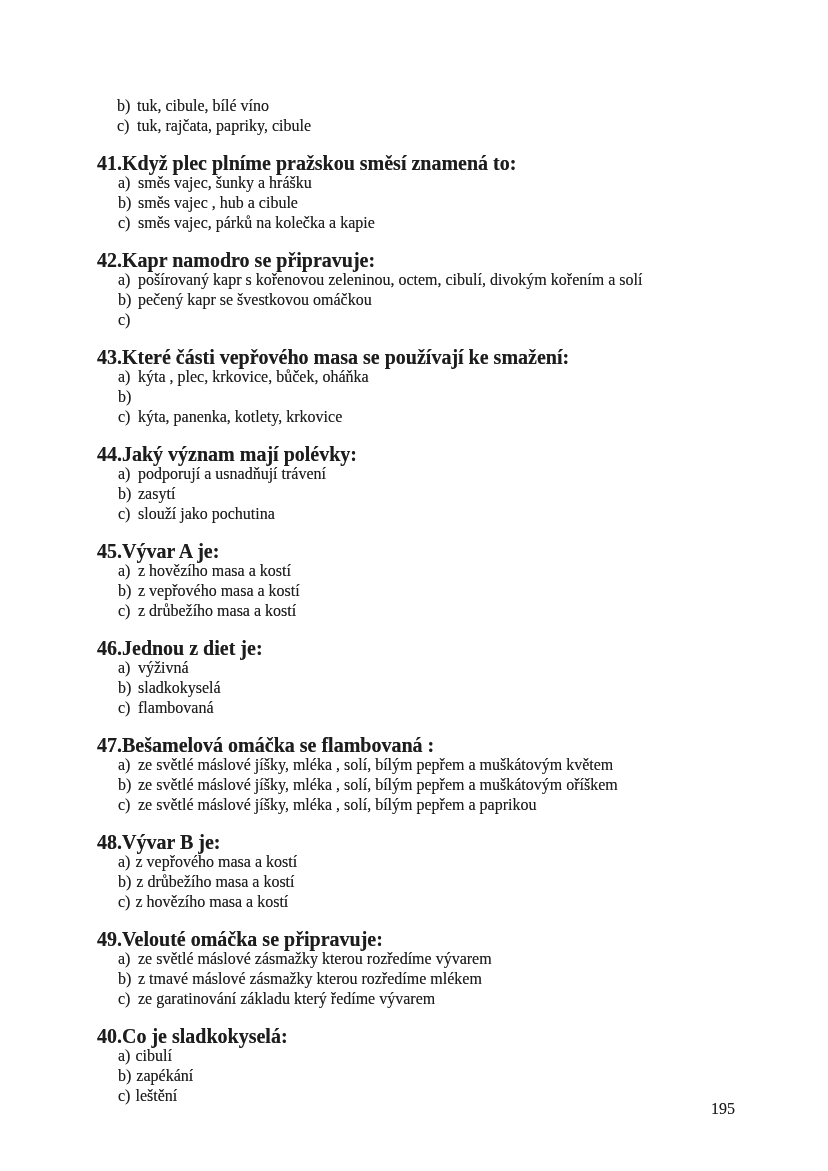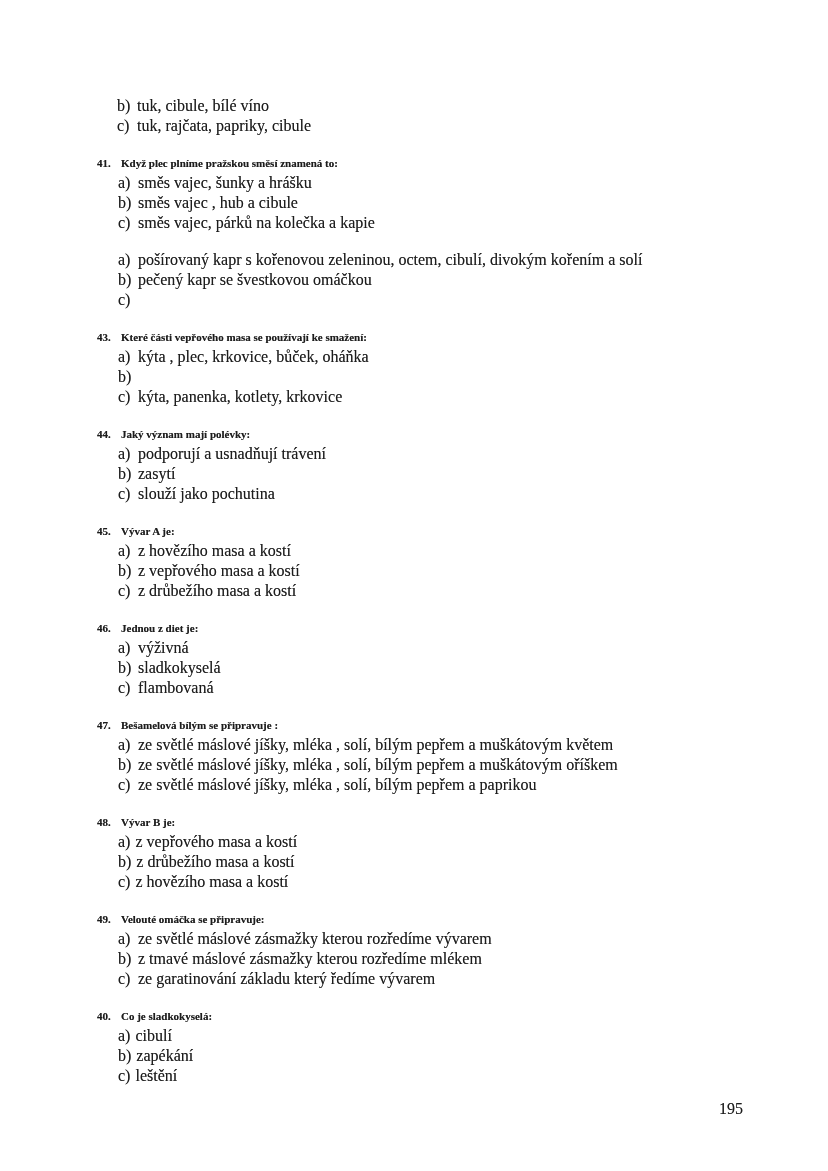--- a/index.html
+++ b/index.html
@@ -20,39 +20,39 @@
   .content {
     position: absolute;
     left: 97px;
     top: 96px;
     right: 88px;
   }
   .question { margin-top: 17px; }
   .q-header {
     display: flex;
     font-weight: bold;
-    font-size: 11px;
+    font-size: 20px;
     line-height: 20px;
   }
   .q-number { flex: 0 0 24px; }
   .q-title  { flex: 1 1 auto; }
   .options { }
   .option {
     display: flex;
     font-size: 16px;
     line-height: 20px;
     padding-left: 21px;
   }
   .opt-letter { flex: 0 0 20px; }
   .compact .opt-letter { flex: 0 0 auto; margin-right: 5px; }
   .orphan .option { padding-left: 20px; }
   .page-number {
     position: absolute;
     top: 1099px;
-    right: 85px;
+    right: 93px;
     font-size: 16px;
     line-height: 20px;
   }
 </style>
 </head>
 <body>
 
 <div class="page">
   <div class="content">
     <div class="options orphan" id="orphan-options">
@@ -84,20 +84,24 @@
   </div>
 
   <div class="option">
     <span class="opt-letter">c)</span>
     <span class="opt-text">směs vajec, párků na kolečka a kapie</span>
   </div>
 </div>
   </section>
 
   <section class="question">
+    <div class="q-header">
+      <span class="q-number">42.</span>
+      <span class="q-title">Kapr namodro se připravuje:</span>
+    </div>
     <div class="options">
   <div class="option">
     <span class="opt-letter">a)</span>
     <span class="opt-text">pošírovaný kapr s kořenovou zeleninou, octem, cibulí, divokým kořením a solí</span>
   </div>
 
   <div class="option">
     <span class="opt-letter">b)</span>
     <span class="opt-text">pečený kapr se švestkovou omáčkou</span>
   </div>
@@ -195,21 +199,21 @@
   <div class="option">
     <span class="opt-letter">c)</span>
     <span class="opt-text">flambovaná</span>
   </div>
 </div>
   </section>
 
   <section class="question">
     <div class="q-header">
       <span class="q-number">47.</span>
-      <span class="q-title">Bešamelová bílým se připravuje :</span>
+      <span class="q-title">Bešamelová omáčka se flambovaná :</span>
     </div>
     <div class="options">
   <div class="option">
     <span class="opt-letter">a)</span>
     <span class="opt-text">ze světlé máslové jíšky, mléka , solí, bílým pepřem a muškátovým květem</span>
   </div>
 
   <div class="option">
     <span class="opt-letter">b)</span>
     <span class="opt-text">ze světlé máslové jíšky, mléka , solí, bílým pepřem a muškátovým oříškem</span>

